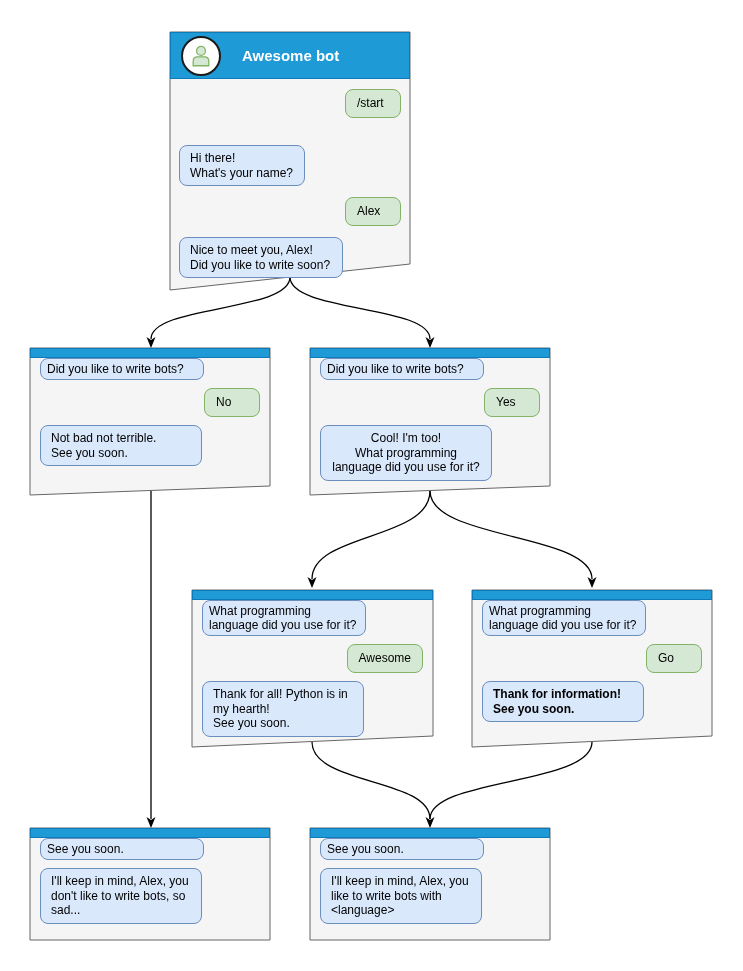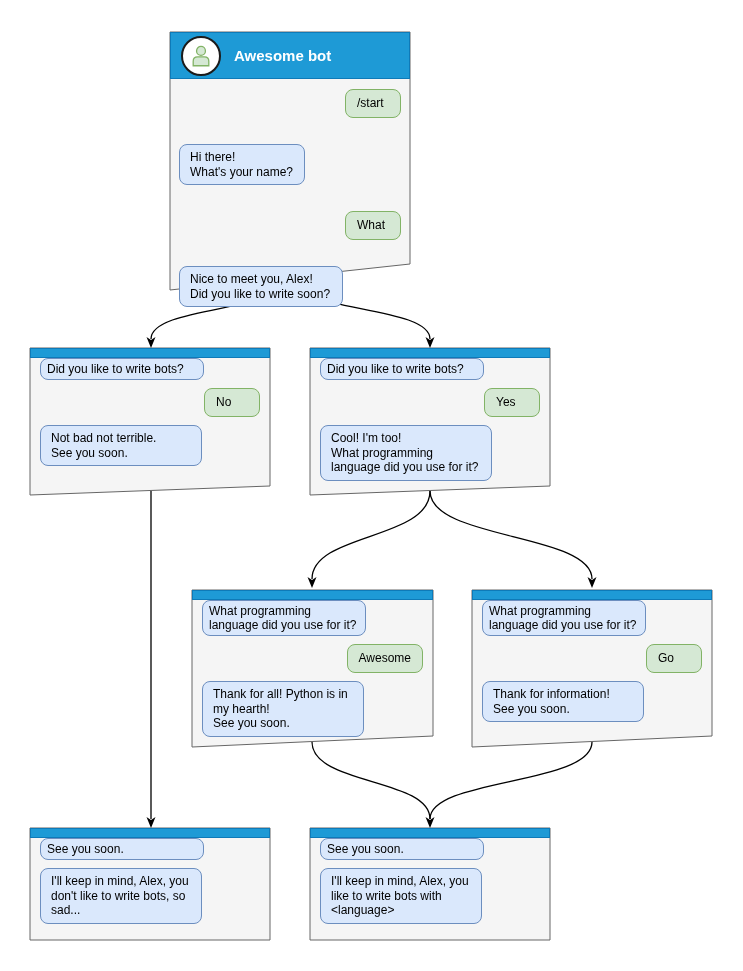--- a/index.html
+++ b/index.html
@@ -33,25 +33,25 @@
     border:2px solid #1b1b1b;
     border-radius:50%;
     box-sizing:border-box;
     display:flex;align-items:center;justify-content:center;
     flex:0 0 auto;
   }
   .title{
     color:#ffffff;
     font-weight:bold;
     font-size:15px;
-    margin-left:13px;
+    margin-left:21px;
     white-space:nowrap;
   }
   .msgs{display:flex;flex-direction:column;}
-  .msgs-main{padding:10px 9px 0 9px;gap:26px;}
+  .msgs-main{padding:10px 9px 0 9px;gap:11px;}
   .msgs-node{padding:0 10px;gap:8px;}
   .bubble{
     box-sizing:content-box;
     border-radius:8px;
     font-size:12px;
     color:#000000;
     white-space:pre-line;
   }
   .bot{
     background:#dae8fc;
@@ -118,44 +118,44 @@
       <span class="avatar">
         <svg width="26" height="26" viewBox="0 0 24 24">
           <circle cx="12" cy="7.3" r="4.1" fill="#d5e8d4" stroke="#82b366" stroke-width="1.2"></circle>
           <path d="M4.8 21 v-4.2 q0,-4 4,-4 h6.4 q4,0 4,4 V21 z" fill="#d5e8d4" stroke="#82b366" stroke-width="1.2"></path>
         </svg>
       </span>
       <span class="title">Awesome bot</span>
     </div>
     <div class="msgs msgs-main">
       <div class="bubble user">/start</div>
-      <div class="bubble bot" style="width:104px;">Hi there!
+      <div class="bubble bot" style="width:104px;margin-top:16px;">Hi there!
 What's your name?</div>
-      <div class="bubble user">What</div>
+      <div class="bubble user">Alex</div>
       <div class="bubble bot" style="width:142px;">Nice to meet you, Alex!
 Did you like to write soon?</div>
     </div>
   </div>
 
   <div class="window" style="left:30px;top:348px;width:240px;height:147px;">
     <div class="bar"></div>
     <div class="msgs msgs-node">
       <div class="bubble q">Did you like to write bots?</div>
       <div class="bubble user">No</div>
       <div class="bubble bot" style="width:140px;">Not bad not terrible.
 See you soon.</div>
     </div>
   </div>
 
   <div class="window" style="left:310px;top:348px;width:240px;height:147px;">
     <div class="bar"></div>
     <div class="msgs msgs-node">
       <div class="bubble q">Did you like to write bots?</div>
       <div class="bubble user">Yes</div>
-      <div class="bubble bot" style="width:150px;">Cool! I'm too!
+      <div class="bubble bot" style="width:150px;text-align:center;">Cool! I'm too!
 What programming
 language did you use for it?</div>
     </div>
   </div>
 
   <div class="window" style="left:192px;top:590px;width:241px;height:157px;">
     <div class="bar"></div>
     <div class="msgs msgs-node">
       <div class="bubble q">What programming
 language did you use for it?</div>
@@ -165,21 +165,21 @@
 See you soon.</div>
     </div>
   </div>
 
   <div class="window" style="left:472px;top:590px;width:240px;height:157px;">
     <div class="bar"></div>
     <div class="msgs msgs-node">
       <div class="bubble q">What programming
 language did you use for it?</div>
       <div class="bubble user">Go</div>
-      <div class="bubble bot" style="width:140px;">Thank for information!
+      <div class="bubble bot" style="width:140px;font-weight:bold;">Thank for information!
 See you soon.</div>
     </div>
   </div>
 
   <div class="window" style="left:30px;top:828px;width:240px;height:112px;">
     <div class="bar"></div>
     <div class="msgs msgs-node">
       <div class="bubble q">See you soon.</div>
       <div class="bubble bot" style="width:140px;">I'll keep in mind, Alex, you
 don't like to write bots, so

